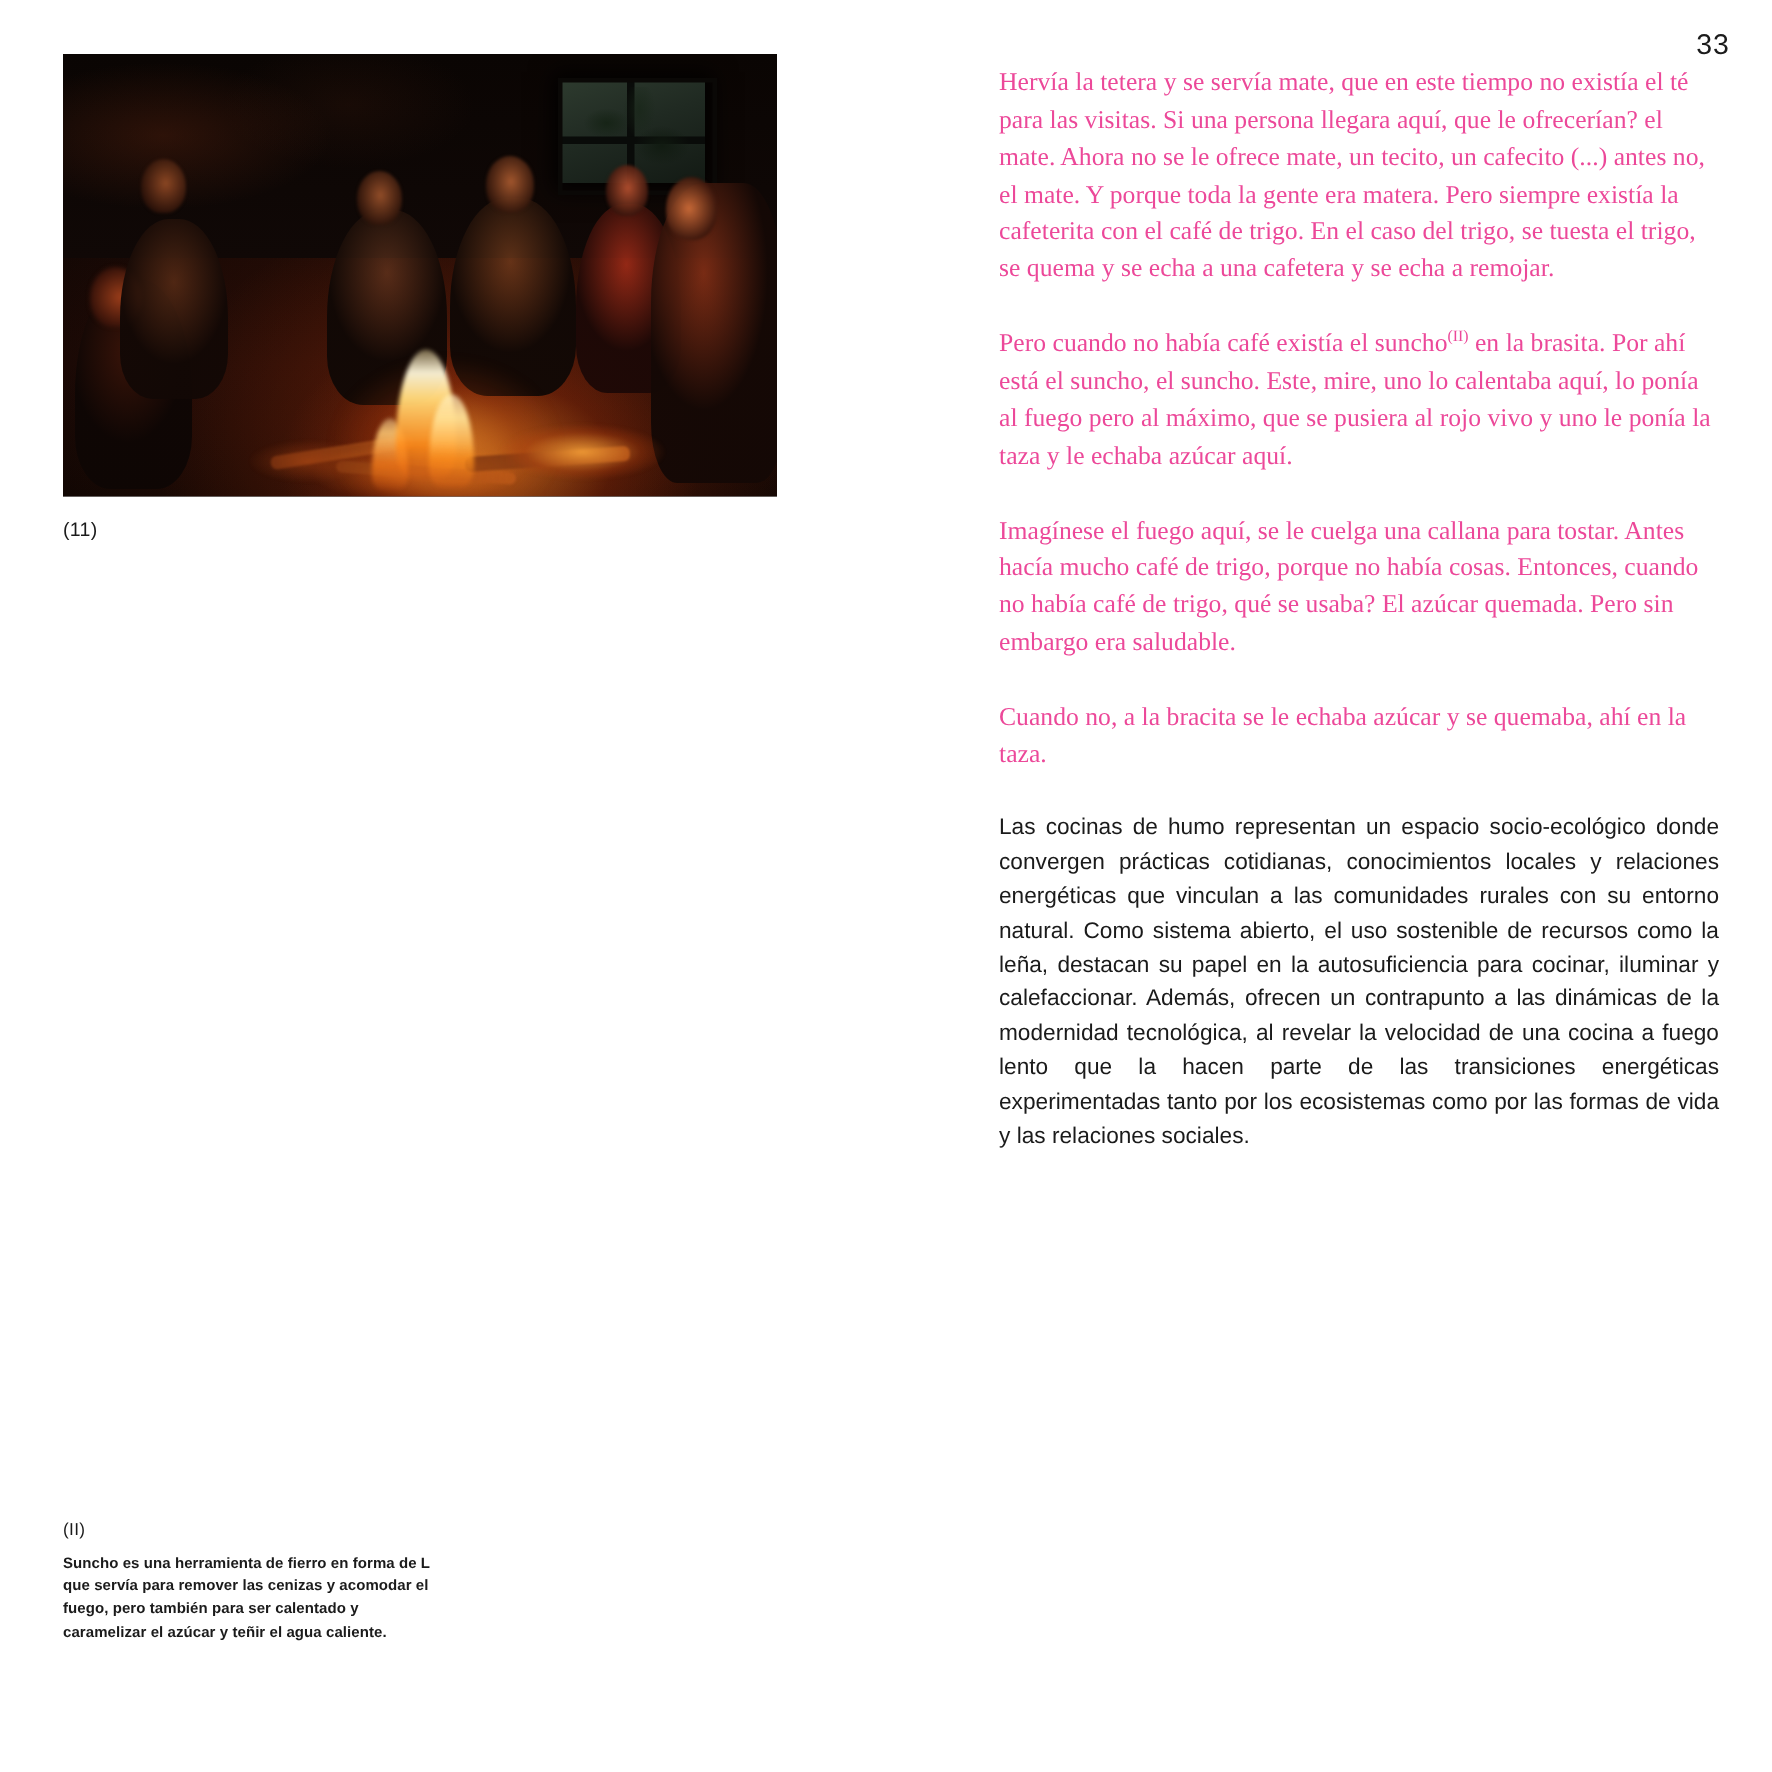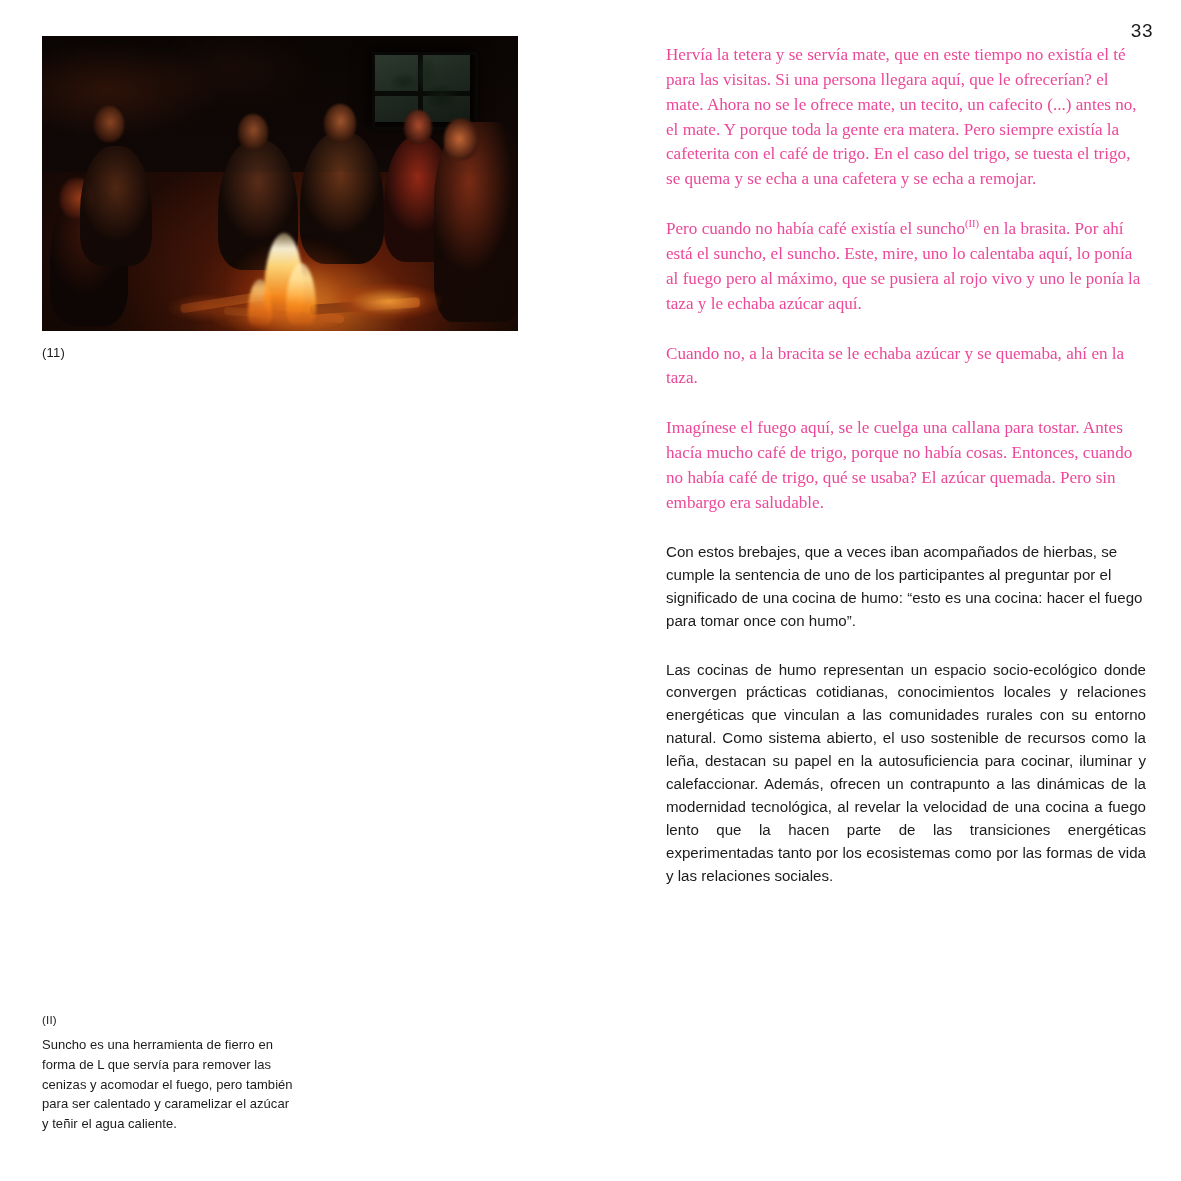--- a/index.html
+++ b/index.html
@@ -177,25 +177,26 @@
   }
   .footnote-marker {
     font-family: "Liberation Sans", sans-serif;
     font-size: 11.5px;
     color: #1b1b1b;
     margin-bottom: 9px;
     letter-spacing: 0.2px;
   }
   .footnote-text {
     font-family: "Liberation Sans", sans-serif;
-    font-size: 13px;
+    font-size: 10px;
     line-height: 1.52;
     color: #1b1b1b;
     text-align: left;
     letter-spacing: 0.05px;
+    font-weight: bold;
   }
 
   
   .right-col {
     position: absolute;
     left: 666px;
     top: 43px;
     width: 480px;
   }
 
@@ -287,20 +288,19 @@
   <div class="footnote-text">Suncho es una herramienta de fierro en forma de L que servía para remover las cenizas y acomodar el fuego, pero también para ser calentado y caramelizar el azúcar y teñir el agua caliente.</div>
 </div>
 
 <div class="right-col">
 
   <p class="quote">Hervía la tetera y se servía mate, que en este tiempo no existía el té para las visitas. Si una persona llegara aquí, que le ofrecerían? el mate. Ahora no se le ofrece mate, un tecito, un cafecito (...) antes no, el mate. Y porque toda la gente era matera. Pero siempre existía la cafeterita con el café de trigo. En el caso del trigo, se tuesta el trigo, se quema y se echa a una cafetera y se echa a remojar.</p>
 
 
   <p class="quote"><span>Pero cuando no había café existía el suncho</span><sup class="fn">(II)</sup><span> en la brasita. Por ahí está el suncho, el suncho. Este, mire, uno lo calentaba aquí, lo ponía al fuego pero al máximo, que se pusiera al rojo vivo y uno le ponía la taza y le echaba azúcar aquí.</span></p>
 
+  <p class="quote">Imagínese el fuego aquí, se le cuelga una callana para tostar. Antes hacía mucho café de trigo, porque no había cosas. Entonces, cuando no había café de trigo, qué se usaba? El azúcar quemada. Pero sin embargo era saludable.</p>
+
   <p class="quote">Cuando no, a la bracita se le echaba azúcar y se quemaba, ahí en la taza.</p>
 
-  <p class="quote">Imagínese el fuego aquí, se le cuelga una callana para tostar. Antes hacía mucho café de trigo, porque no había cosas. Entonces, cuando no había café de trigo, qué se usaba? El azúcar quemada. Pero sin embargo era saludable.</p>
-
-  <p class="body">Con estos brebajes, que a veces iban acompañados de hierbas, se cumple la sentencia de uno de los participantes al preguntar por el significado de una cocina de humo: “esto es una cocina: hacer el fuego para tomar once con humo”.</p>
 
   <p class="body justified">Las cocinas de humo representan un espacio socio-ecológico donde convergen prácticas cotidianas, conocimientos locales y relaciones energéticas que vinculan a las comunidades rurales con su entorno natural. Como sistema abierto, el uso sostenible de recursos como la leña, destacan su papel en la autosuficiencia para cocinar,  iluminar y calefaccionar. Además, ofrecen un contrapunto a las dinámicas de la modernidad tecnológica, al revelar la velocidad de una cocina a fuego lento que la hacen parte de las transiciones energéticas experimentadas tanto por los ecosistemas como por las formas de vida y las relaciones sociales.</p>
 </div>
 
 </body></html>

